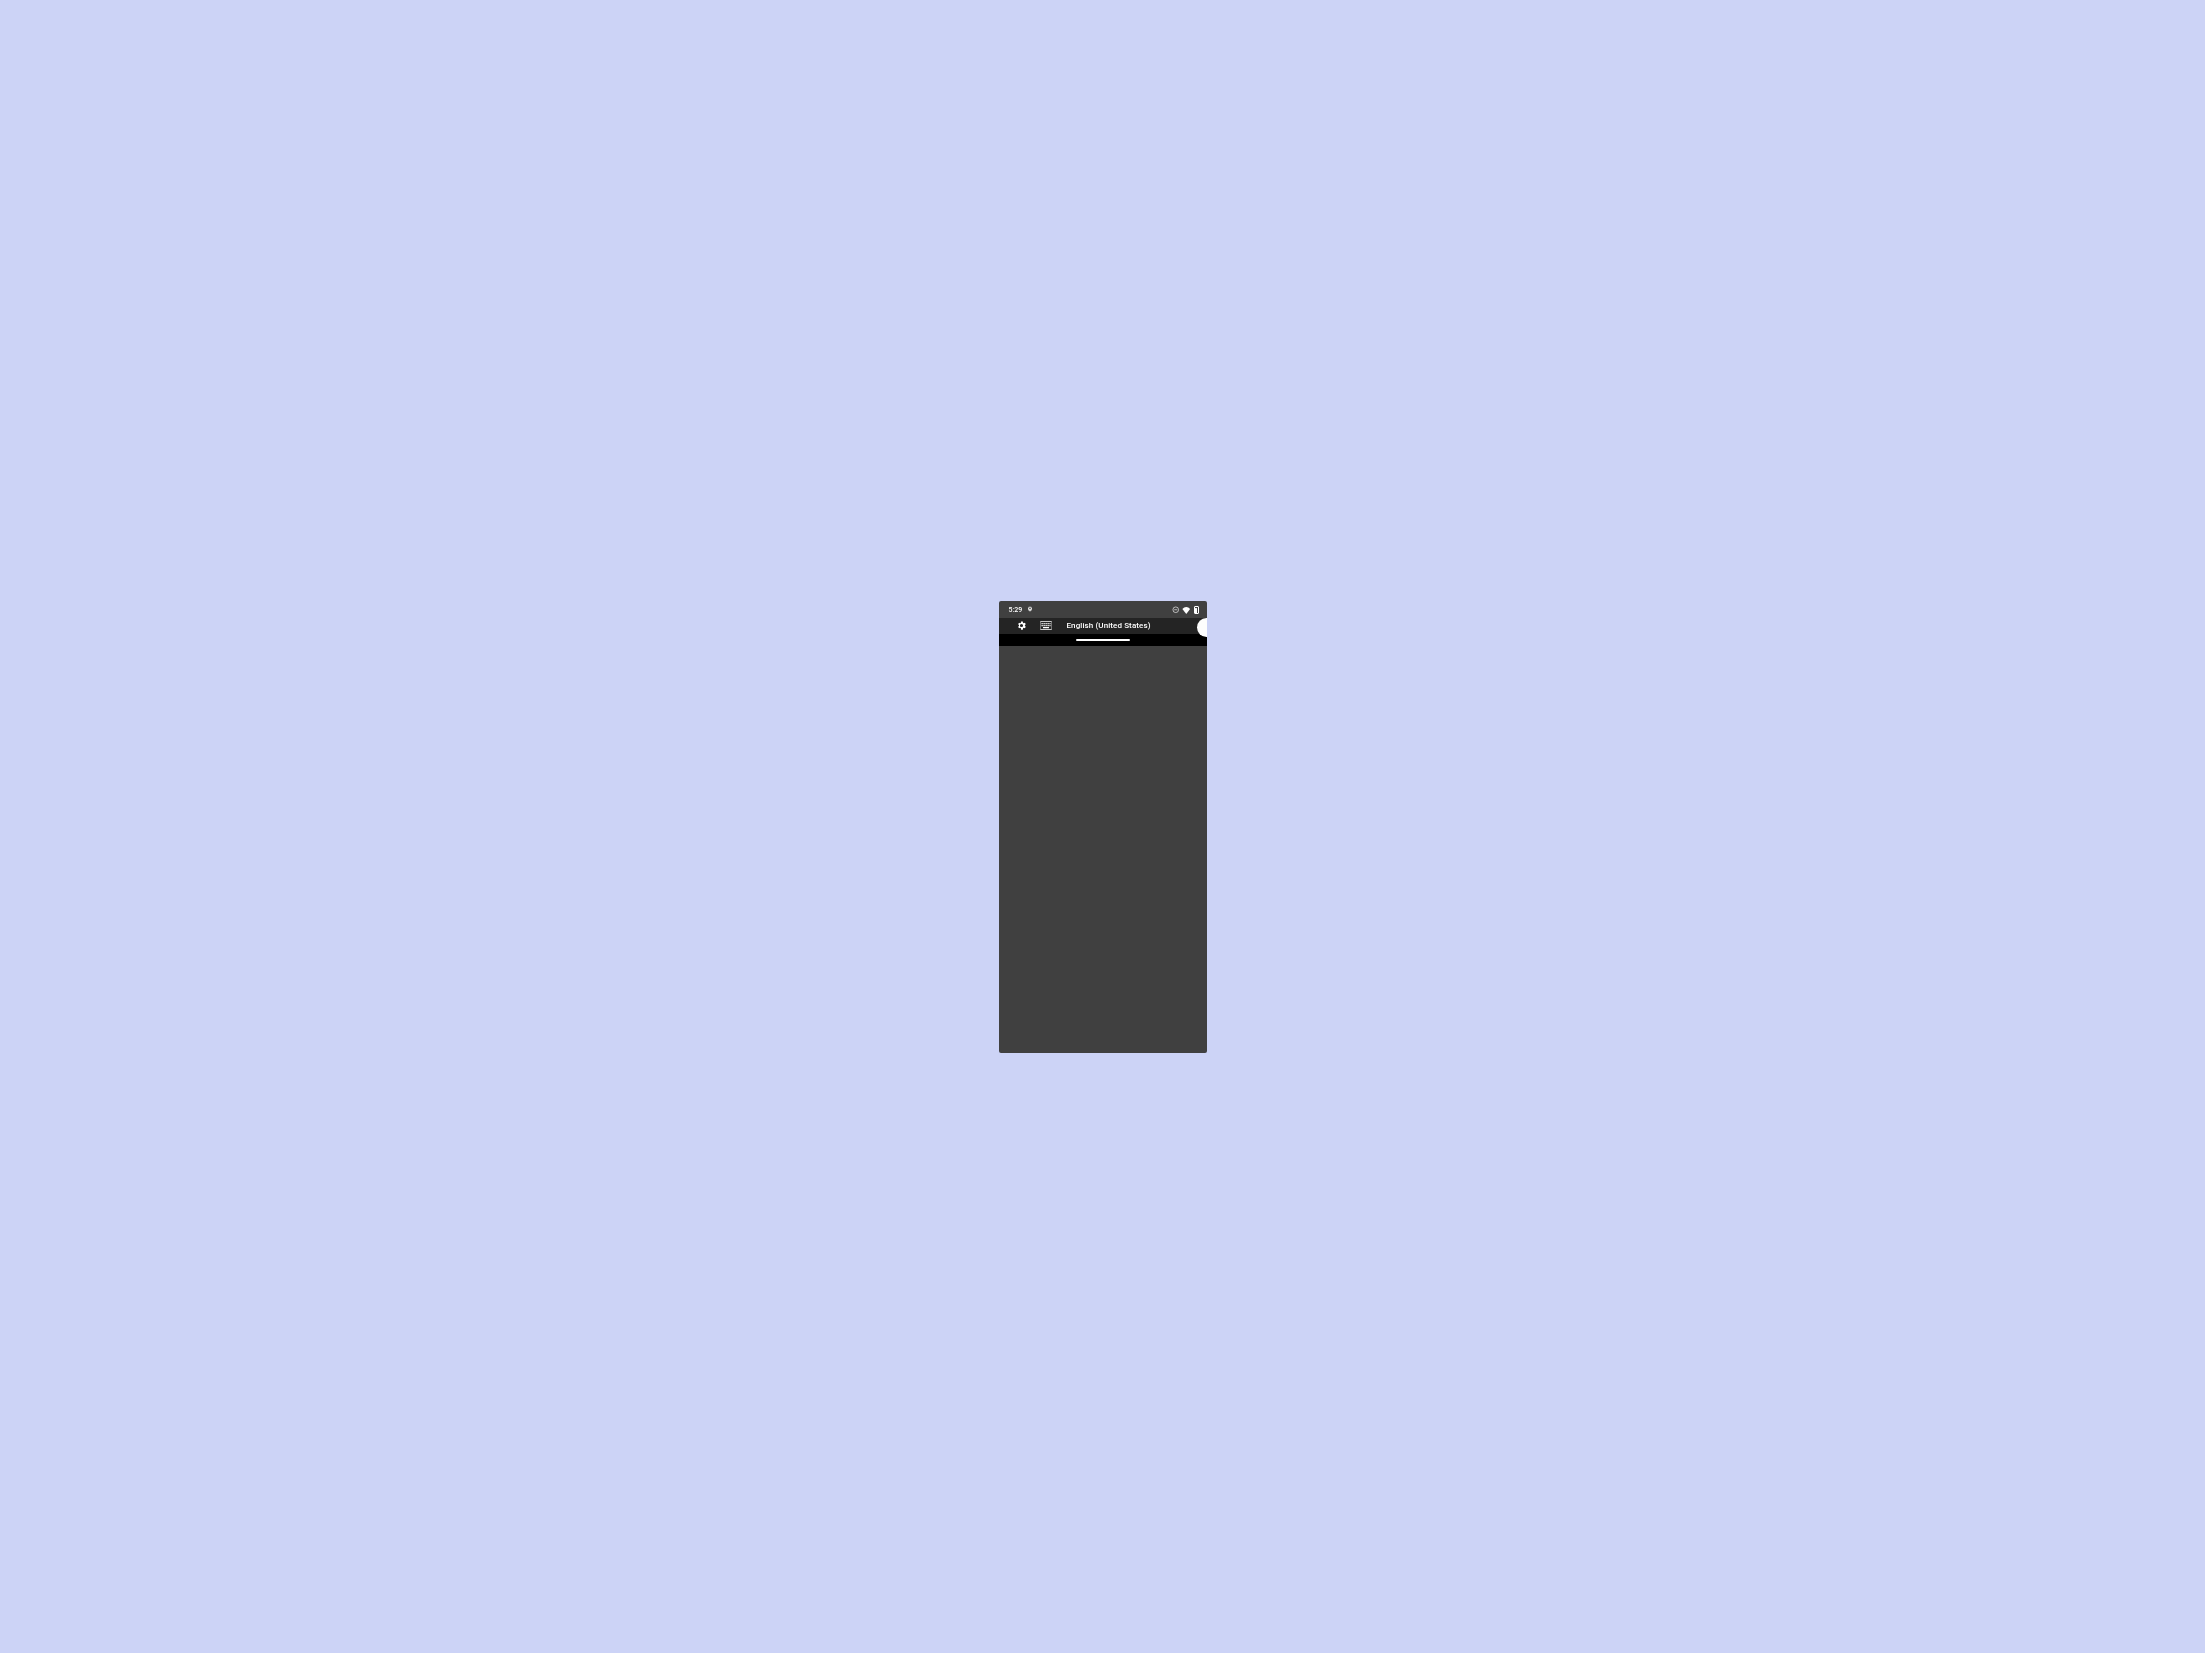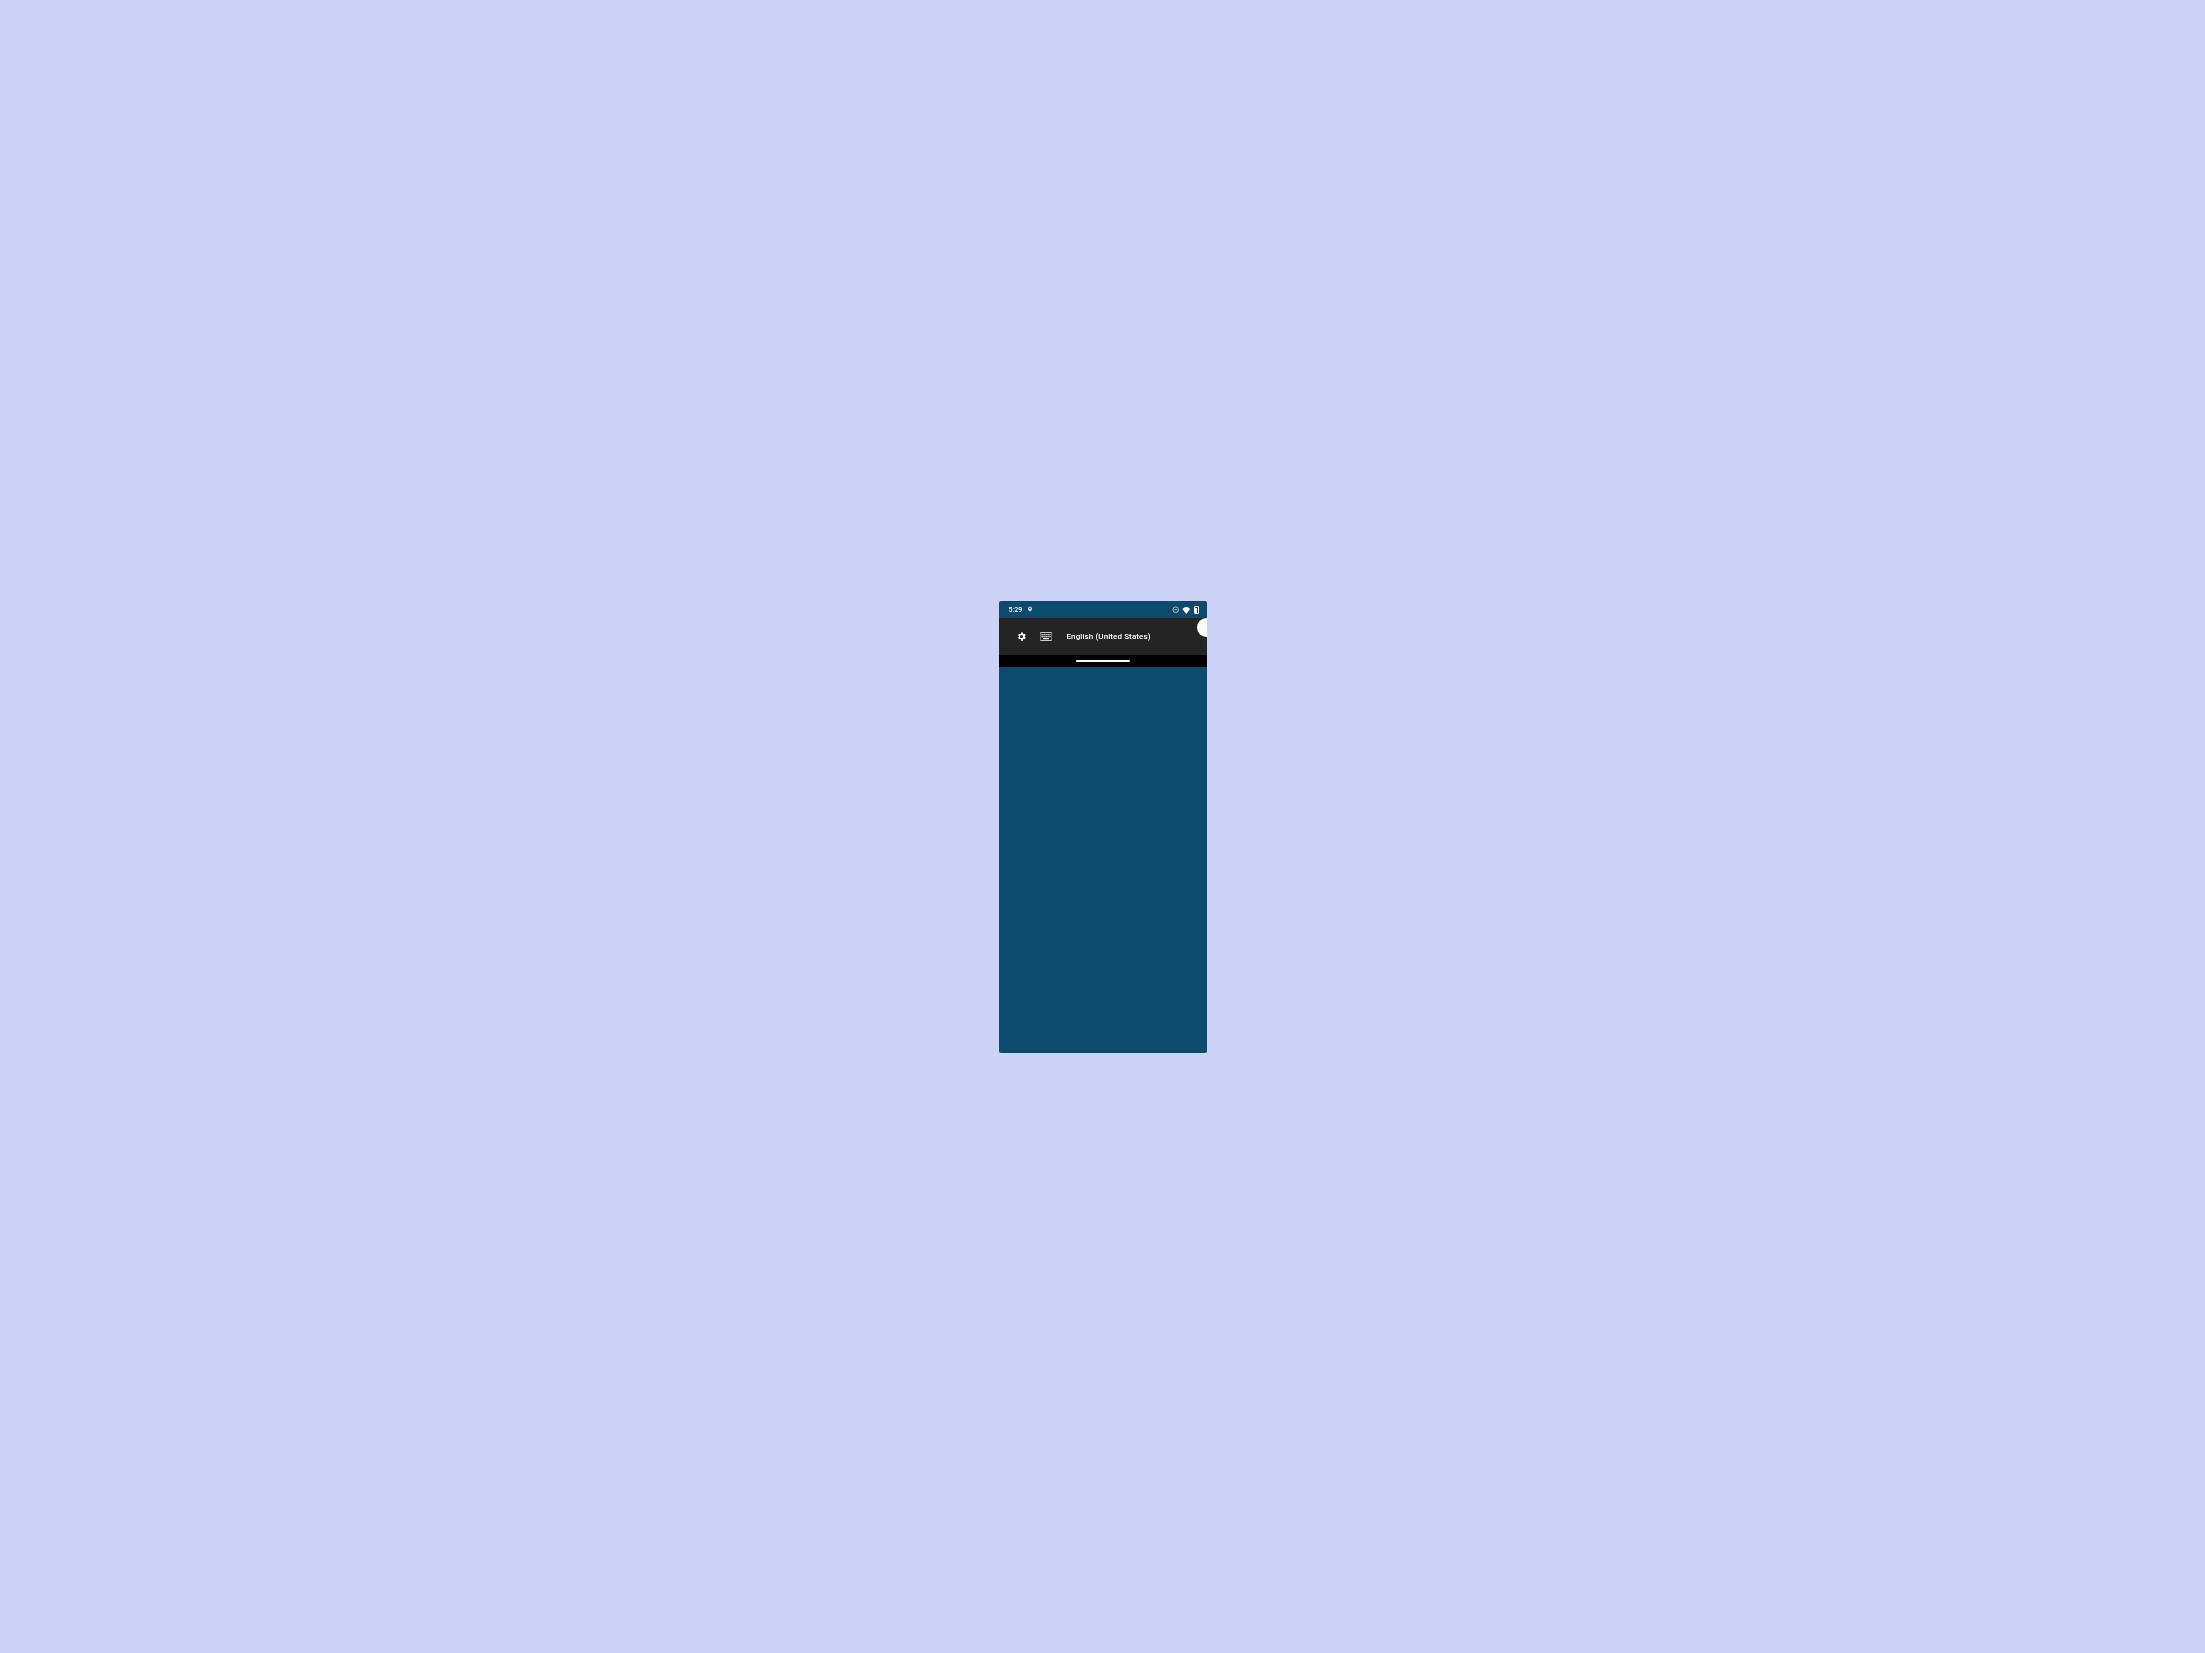--- a/index.html
+++ b/index.html
@@ -7,21 +7,21 @@
   body {
     background: #ccd3f6;
     display: flex;
     align-items: center;
     justify-content: center;
     font-family: -apple-system, BlinkMacSystemFont, "Segoe UI", Roboto, sans-serif;
   }
   .phone {
     width: 208px;
     height: 452px;
-    background: #0c4a6e;
+    background: #404040;
     border-radius: 2px;
     position: relative;
     overflow: hidden;
     display: flex;
     flex-direction: column;
     text-align: center;
   }
   .status-bar {
     height: 17px;
     display: flex;
@@ -75,21 +75,21 @@
   .transcript p {
     font-size: 15px;
     line-height: 1.33;
     font-weight: 400;
     letter-spacing: -0.1px;
     margin-bottom: 14px;
     color: #fff;
   }
 
   .bottom-bar {
-    height: 37px;
+    height: 16px;
     background: #242424;
     display: flex;
     align-items: center;
     padding: 0 17px;
     gap: 13px;
     color: #fff;
   }
   .bottom-bar .settings-btn svg,
   .bottom-bar .keyboard-btn svg { display: block; }
   .lang-label {

